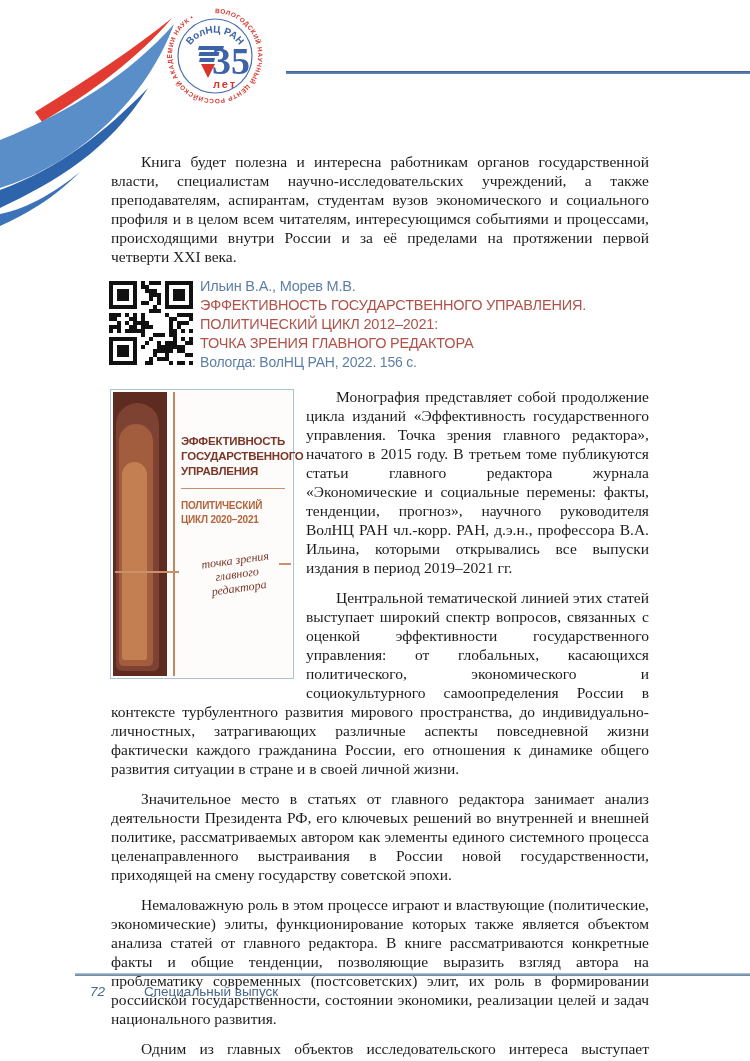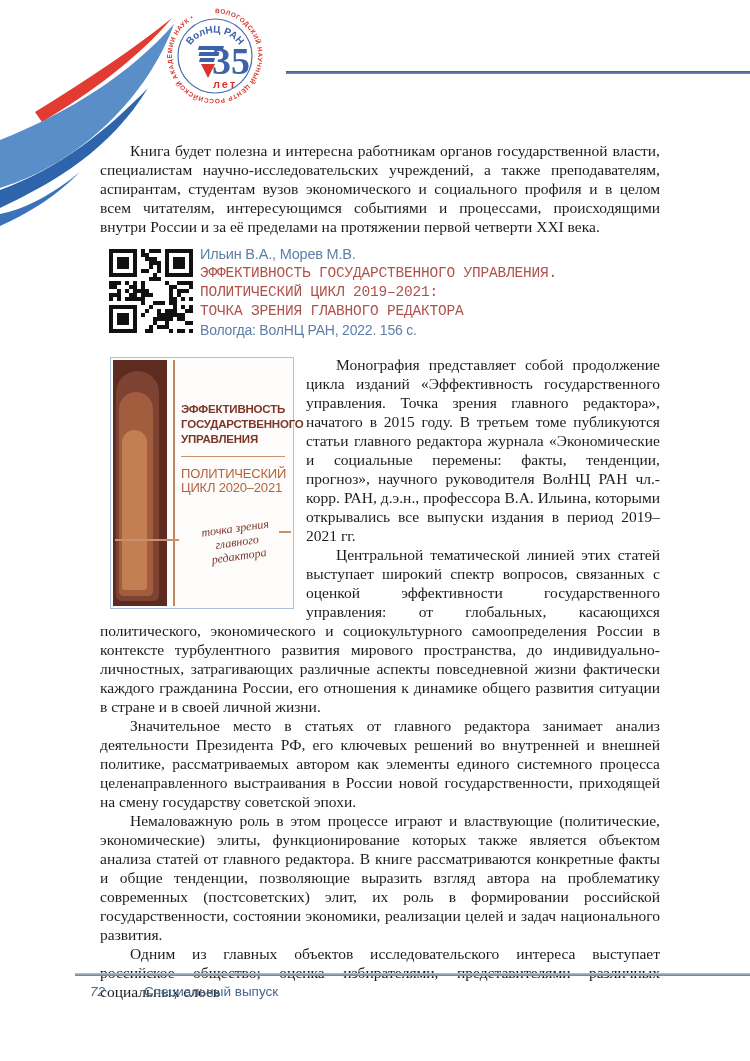--- a/index.html
+++ b/index.html
@@ -12,56 +12,56 @@
   
   .swoosh{position:absolute; left:0; top:0;}
   .logo{position:absolute; left:163px; top:4px;}
   .top-rule{
     position:absolute; top:71px; left:286px; right:0; height:3px;
     background:linear-gradient(#3c5f95,#6c8cba);
   }
   
   .article{position:absolute; left:100px; top:141px; width:560px;}
   .body-text{
-    margin:0; font-size:15.5px; line-height:19px; color:#1c1c1c;
+    margin:11px; font-size:15.5px; line-height:19px; color:#1c1c1c;
     text-align:justify; text-indent:30px;
   }
   
   .pub-block{position:relative; margin-top:9px; min-height:96px;}
   .qr{position:absolute; left:9px; top:4px;}
   .pub-lines{
     margin-left:100px; width:460px; text-align:left;
     font-family:"Liberation Sans", sans-serif; letter-spacing:-0.2px;
   }
   .pub-authors{font-size:14.5px; line-height:19px; color:#5d7fa7;}
-  .pub-title{font-size:14.5px; line-height:19px; color:#b0524a;font-family:Liberation Mono, monospace;}
+  .pub-title{font-size:14.5px; line-height:19px; color:#b0524a;}
   .pub-imprint{font-size:14px; line-height:19px; color:#5d7fa7;}
   
   .body-flow{margin-top:14px;}
   
   .cover{
-    float:left; width:184px; height:252px; margin:2px 12px 6px 10px;
+    float:left; width:184px; height:290px; margin:2px 12px 6px 10px;
     border:1px solid #a9c3da; background:#fdfcfa; position:relative;
     box-sizing:border-box;
   }
   .cover-band{position:absolute; left:2px; top:2px; bottom:2px; width:54px; background:#5e2b20; overflow:hidden;}
   .arch{position:absolute;}
   .arch.a2{left:3px; right:8px; top:11px; bottom:5px; background:#7d4232; border-radius:22px 22px 6px 6px;}
   .arch.a3{left:6px; right:14px; top:32px; bottom:10px; background:#a25c3e; border-radius:19px 19px 5px 5px;}
   .arch.a4{left:9px; right:20px; top:70px; bottom:16px; background:#c37e52; border-radius:16px 16px 4px 4px;}
   .cover-sep{position:absolute; left:62px; top:2px; bottom:2px; width:2px; background:#c0885e;}
   .cover-content{position:absolute; left:70px; top:0; right:4px; bottom:0;}
   .cover-title{
     margin-top:44px; font-family:"Liberation Sans", sans-serif; font-weight:bold;
     font-size:11.5px; line-height:15px; color:#7b3628; letter-spacing:-0.2px;
   }
   .cover-rule{margin:9px 0 10px 0; border-top:1.5px solid #c9916b; width:104px;}
   .cover-subtitle{
-    font-family:"Liberation Sans", sans-serif; font-weight:normal;
-    font-size:13px; line-height:14px; color:#b4643c; letter-spacing:-0.2px;
+    font-family:"Liberation Sans", sans-serif; font-weight:bold;
+    font-size:10px; line-height:14px; color:#b4643c; letter-spacing:-0.2px;
   }
   .cover-tagline-wrap{position:relative; margin-top:22px; height:58px;}
   .cover-tagline{
     position:absolute; left:8px; top:4px; width:96px;
     font-style:italic; font-size:12px; line-height:14px; color:#7b3628;
     transform:rotate(-8deg); text-align:center;
   }
   .tl-line{position:absolute; height:1.5px; background:#c9916b;}
   .tl-line.left{left:-66px; top:22px; width:64px;}
   .tl-line.right{right:-2px; top:14px; width:12px;}
@@ -244,21 +244,21 @@
             <rect x="40" y="80" width="4" height="4"></rect>
             <rect x="60" y="80" width="4" height="4"></rect>
             <rect x="68" y="80" width="4" height="4"></rect>
             <rect x="72" y="80" width="4" height="4"></rect>
             <rect x="80" y="80" width="4" height="4"></rect>
           </g>
       </svg>
       <div class="pub-lines">
         <div class="pub-authors">Ильин В.А., Морев М.В.</div>
         <div class="pub-title">ЭФФЕКТИВНОСТЬ ГОСУДАРСТВЕННОГО УПРАВЛЕНИЯ.</div>
-        <div class="pub-title">ПОЛИТИЧЕСКИЙ ЦИКЛ 2019–2021:</div>
+        <div class="pub-title">ПОЛИТИЧЕСКИЙ ЦИКЛ 2012–2021:</div>
         <div class="pub-title">ТОЧКА ЗРЕНИЯ ГЛАВНОГО РЕДАКТОРА</div>
         <div class="pub-imprint">Вологда: ВолНЦ РАН, 2022. 156 с.</div>
       </div>
     </div>
 
     <div class="body-flow">
 
       <div class="cover">
         <div class="cover-band">
           <div class="arch a2"></div>

